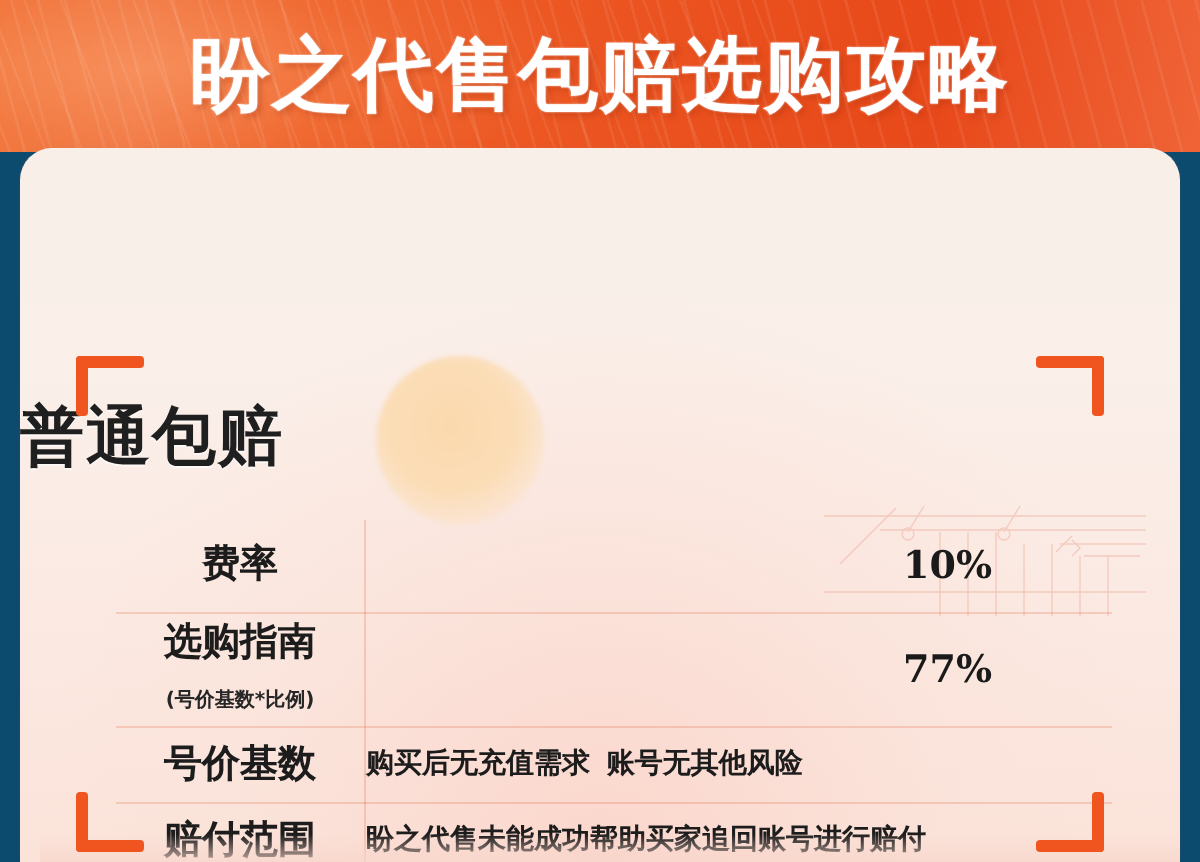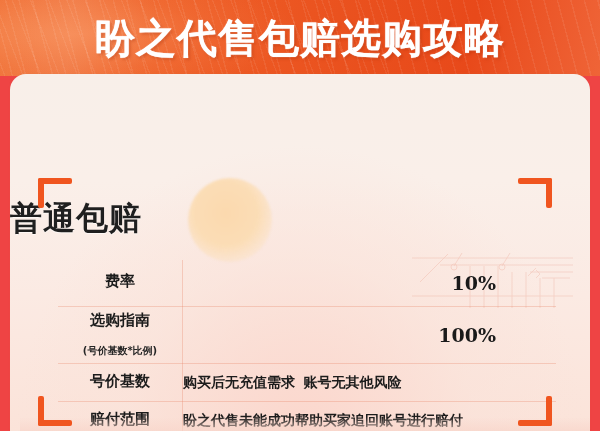--- a/index.html
+++ b/index.html
@@ -1,21 +1,21 @@
 <!DOCTYPE html>
 <html><head>
 <meta charset="utf-8">
 <style>
   html,body{margin:0;padding:0;}
   body{
     width:600px;height:431px;overflow:hidden;
     font-family:"Liberation Sans","DejaVu Sans",sans-serif;
     background:#f6ece7;
   }
-  .screen{position:relative;width:600px;height:431px;overflow:hidden;background:#ef4444;}
+  .screen{position:relative;width:600px;height:431px;overflow:hidden;background:#0c4a6e;}
 
   
   .banner{
     position:absolute;left:0;top:0;width:600px;height:76px;
     background:
       linear-gradient(95deg, rgba(255,255,255,0.00) 0%, rgba(255,255,255,0.10) 12%, rgba(255,255,255,0.00) 26%),
       linear-gradient(100deg,#f0743a 0%,#ef6a30 18%,#ec5722 45%,#e94f1d 62%,#e8491a 78%,#ef6437 100%);
     overflow:hidden;
   }
   .banner .rays{
@@ -78,22 +78,22 @@
   .tbl td{
     border-bottom:1px solid rgba(233,130,100,0.30);
     padding:0;vertical-align:middle;
   }
   .tbl tr:last-child td{border-bottom:none;}
   .col-label{
     width:124px;text-align:center;
     border-right:1px solid rgba(233,130,100,0.30);
   }
   .lbl{
-    font-family:Liberation Mono, monospace;
-    font-size:15px;font-weight:bold;color:#1c1c1c;line-height:20px;white-space:nowrap;
+    font-family:Liberation Sans, sans-serif;
+    font-size:19px;font-weight:bold;color:#1c1c1c;line-height:20px;white-space:nowrap;
   }
   .sub{
     font-family:"DejaVu Sans","Liberation Sans",sans-serif;
     font-size:10px;font-weight:bold;color:#262626;line-height:14px;white-space:nowrap;margin-top:12px;
   }
   .col-val{padding-left:22px;}
   .val-num{
     font-family:"DejaVu Serif","Liberation Serif",serif;
     font-size:19px;font-weight:bold;color:#1a1a1a;text-align:right;padding-right:60px;
   }
@@ -178,21 +178,21 @@
             <td class="col-val">
               <div class="val-num">10%</div>
             </td>
           </tr>
           <tr class="r2">
             <td class="col-label">
               <div class="lbl">选购指南</div>
               <div class="sub">(号价基数*比例)</div>
             </td>
             <td class="col-val">
-              <div class="val-num">100%</div>
+              <div class="val-num">77%</div>
             </td>
           </tr>
           <tr class="r3">
             <td class="col-label">
               <div class="lbl">号价基数</div>
             </td>
             <td class="col-val">
               <div class="val-txt">购买后无充值需求 账号无其他风险</div>
             </td>
           </tr>

